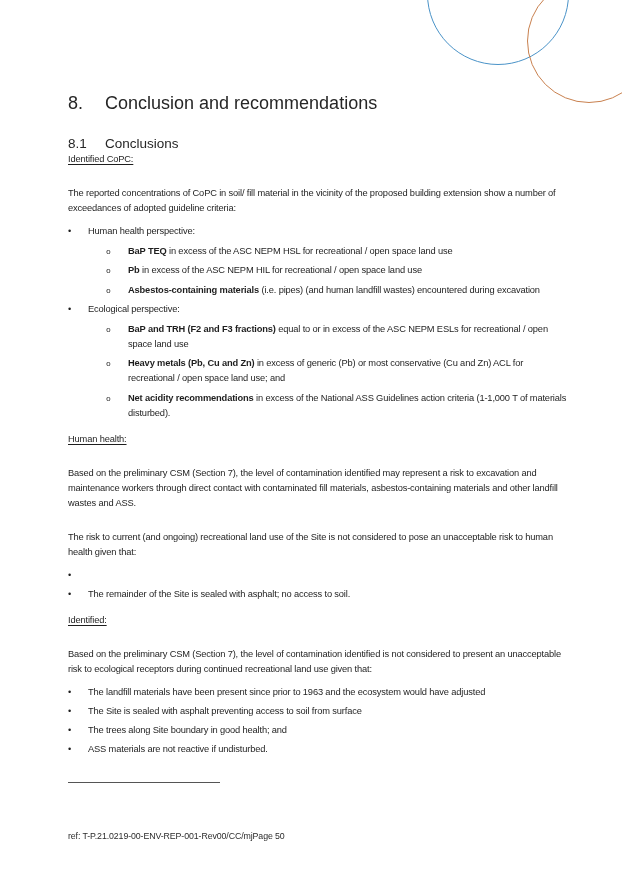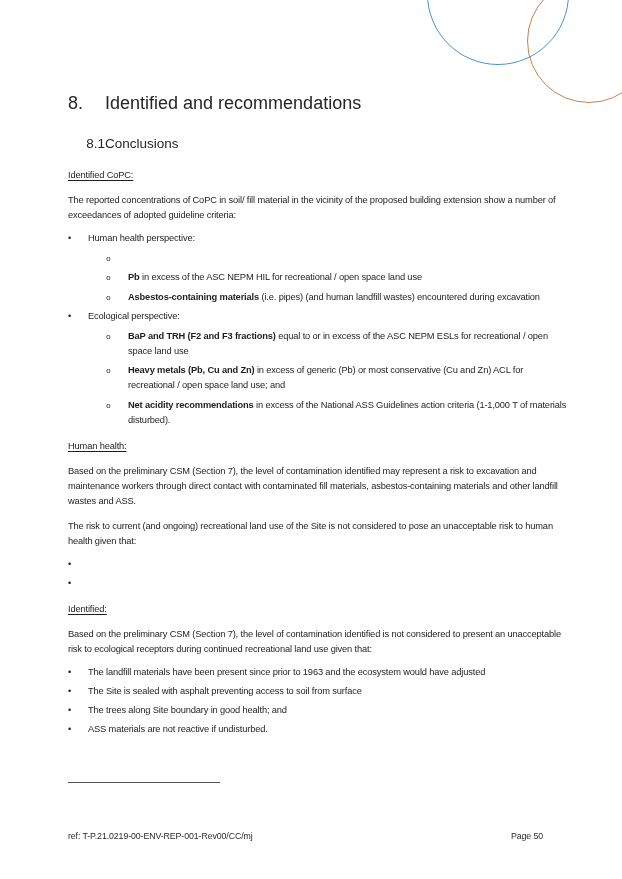--- a/index.html
+++ b/index.html
@@ -16,67 +16,68 @@
   .circle.blue{left:427px;top:-77px;width:140px;height:140px;border:1.5px solid #4a93c8;}
   .circle.orange{left:527px;top:-21px;width:122px;height:122px;border:1.5px solid #c9814f;}
 
   .content{
     position:absolute;left:68px;top:93px;width:504px;
     font-size:9.3px;line-height:15px;letter-spacing:-0.15px;
   }
   .h1{display:flex;font-size:18px;line-height:21px;font-weight:400;color:#262626;letter-spacing:0;}
   .h1 .num{width:37px;flex:0 0 37px;}
   .h2{display:flex;font-size:13.5px;line-height:16px;font-weight:400;color:#262626;margin-top:22px;letter-spacing:0;}
-  .h2 .num{width:37px;flex:0 0 37px;text-align:right;}
-  .runhead{margin-top:16px;text-decoration:underline;text-underline-offset:2px;}
-  p.body{margin:10px 0 0 0;}
+  .h2 .num{width:37px;flex:0 0 37px;}
+  .runhead{text-decoration:underline;text-underline-offset:2px;}
+  p.body{margin:19px 0 0 0;}
   ul.lv1{list-style:none;margin:8px 0 0 0;padding:0;}
   .li1{display:flex;margin:4px 0;}
   .li1 .mk{flex:0 0 20px;}
   .li2{display:flex;margin:4.5px 0;padding-left:38px;}
   .li2 .mk{flex:0 0 22px;font-family:"Liberation Mono","DejaVu Sans Mono",monospace;font-size:8px;line-height:15px;}
   .li2 .txt b,.bold{font-weight:700;}
   .footnote-rule{position:absolute;left:68px;top:782px;width:152px;border-top:1px solid #555;}
   .footer{
     position:absolute;left:68px;right:79px;top:831px;
-    display:flex;justify-content:space-between;
+    display:flex;justify-content:flex-start;
     font-size:8.8px;color:#2b2b2b;letter-spacing:-0.1px;
   }
 </style>
 </head>
 <body>
 
 <div class="page">
 
   <div class="circle blue"></div>
   <div class="circle orange"></div>
 
   <div class="content">
 
     <div class="h1">
       <span class="num">8.</span>
-      <span>Identified and recommendations</span>
+      <span>Conclusion and recommendations</span>
     </div>
 
     <div class="h2">
       <span class="num">8.1</span>
       <span>Conclusions</span>
     </div>
 
     <div class="runhead">Identified CoPC:</div>
 
     <p class="body">The reported concentrations of CoPC in soil/ fill material in the vicinity of the proposed building extension show a number of exceedances of adopted guideline criteria:</p>
 
     <ul class="lv1">
       <li class="li1">
         <span class="mk">•</span>
         <span class="txt">Human health perspective:</span>
       </li>
       <li class="li2">
         <span class="mk">o</span>
+        <span class="txt"><b>BaP TEQ</b><span> in excess of the ASC NEPM HSL for recreational / open space land use</span></span>
       </li>
       <li class="li2">
         <span class="mk">o</span>
         <span class="txt"><b>Pb</b><span> in excess of the ASC NEPM HIL for recreational / open space land use</span></span>
       </li>
       <li class="li2">
         <span class="mk">o</span>
         <span class="txt"><b>Asbestos-containing materials</b><span> (i.e. pipes) (and human landfill wastes) encountered during excavation</span></span>
       </li>
       <li class="li1">
@@ -101,20 +102,21 @@
 
     <p class="body">Based on the preliminary CSM (Section 7), the level of contamination identified may represent a risk to excavation and maintenance workers through direct contact with contaminated fill materials, asbestos-containing materials and other landfill wastes and ASS.</p>
     <p class="body">The risk to current (and ongoing) recreational land use of the Site is not considered to pose an unacceptable risk to human health given that:</p>
 
     <ul class="lv1">
       <li class="li1">
         <span class="mk">•</span>
       </li>
       <li class="li1">
         <span class="mk">•</span>
+        <span class="txt">The remainder of the Site is sealed with asphalt; no access to soil.</span>
       </li>
     </ul>
 
 
     <div class="runhead" style="margin-top:11px;">Identified:</div>
 
     <p class="body">Based on the preliminary CSM (Section 7), the level of contamination identified is not considered to present an unacceptable risk to ecological receptors during continued recreational land use given that:</p>
 
     <ul class="lv1">
       <li class="li1">

